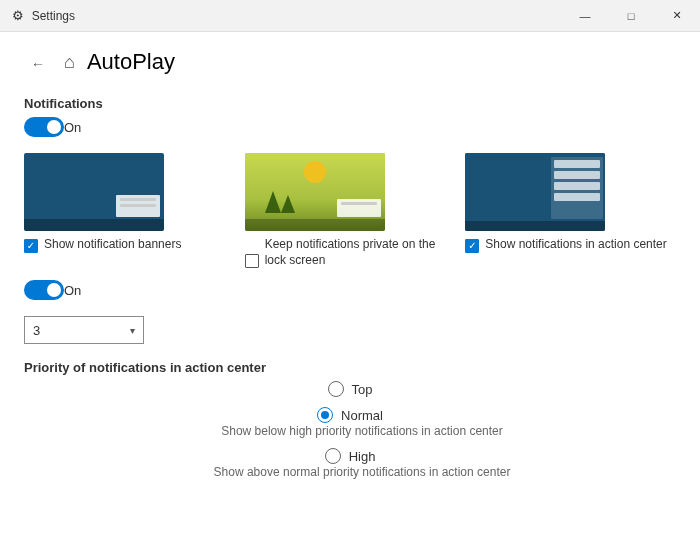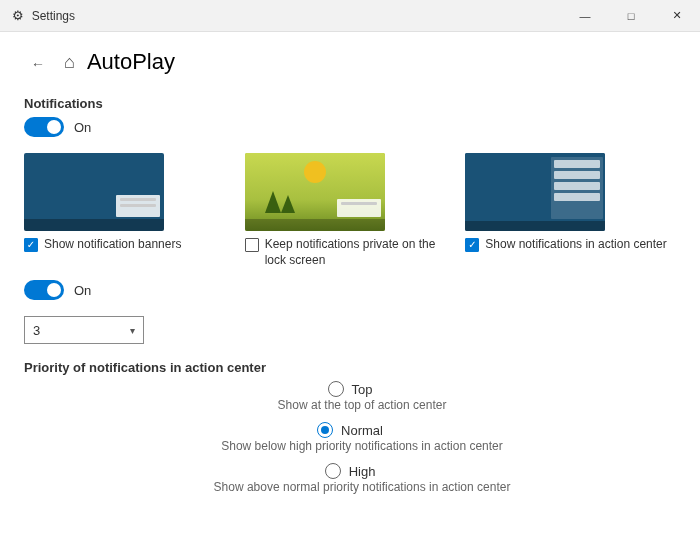--- a/index.html
+++ b/index.html
@@ -91,21 +91,21 @@
     .section-label {
       font-size: 13px;
       color: #333;
       margin-bottom: 6px;
       font-weight: 700;
     }
     
     .toggle-row {
       display: flex;
       align-items: center;
-      gap: 10px;
+      gap: 0;
       margin-bottom: 16px;
     }
     .toggle {
       width: 40px;
       height: 20px;
       border-radius: 10px;
       background: #0078d4;
       position: relative;
       cursor: pointer;
       flex-shrink: 0;
@@ -258,21 +258,21 @@
       position: absolute;
       bottom: 0;
       left: 0;
       right: 0;
       height: 10px;
       background: rgba(0,0,0,0.3);
     }
     
     .checkbox-label {
       display: flex;
-      align-items: flex-start;
+      align-items: flex-end;
       gap: 6px;
       font-size: 12px;
       color: #333;
       cursor: pointer;
       line-height: 1.3;
     }
     .checkbox-box {
       width: 14px;
       height: 14px;
       border: 1.5px solid #555;
@@ -464,21 +464,20 @@
 
       <div>
         <div class="section-label">Priority of notifications in action center</div>
         <div class="radio-group">
 
           <div class="radio-item">
             <div class="radio-row">
               <div class="radio-circle"></div>
               <span class="radio-label">Top</span>
             </div>
-            <div class="radio-desc">Show at the top of action center</div>
           </div>
 
           <div class="radio-item">
             <div class="radio-row">
               <div class="radio-circle selected"></div>
               <span class="radio-label">Normal</span>
             </div>
             <div class="radio-desc">Show below high priority notifications in action center</div>
           </div>
 

